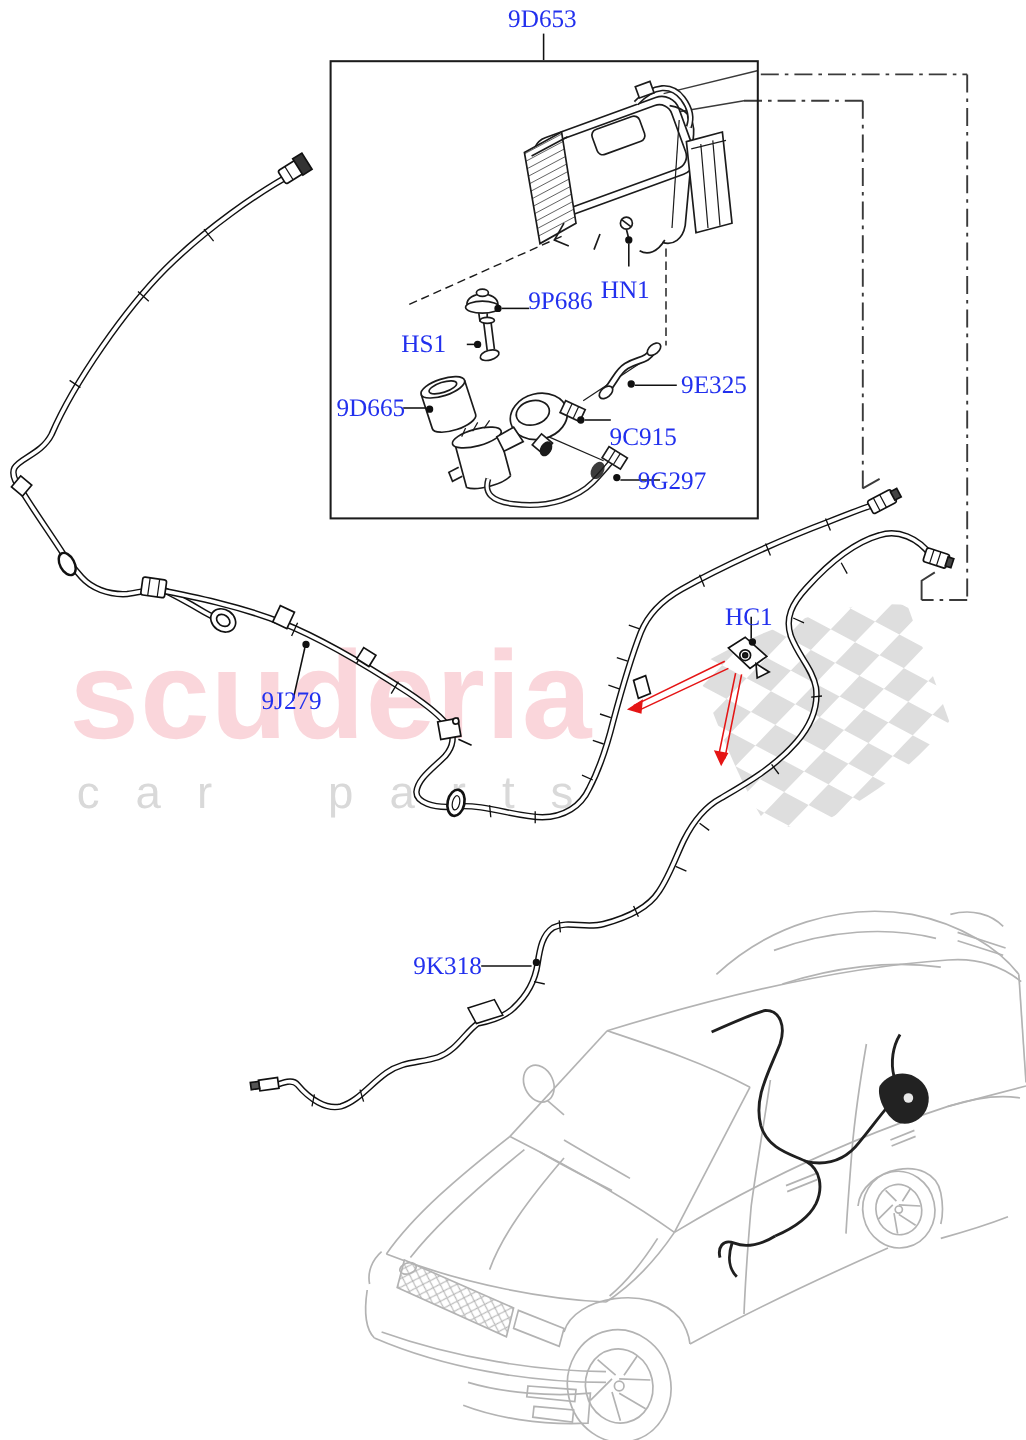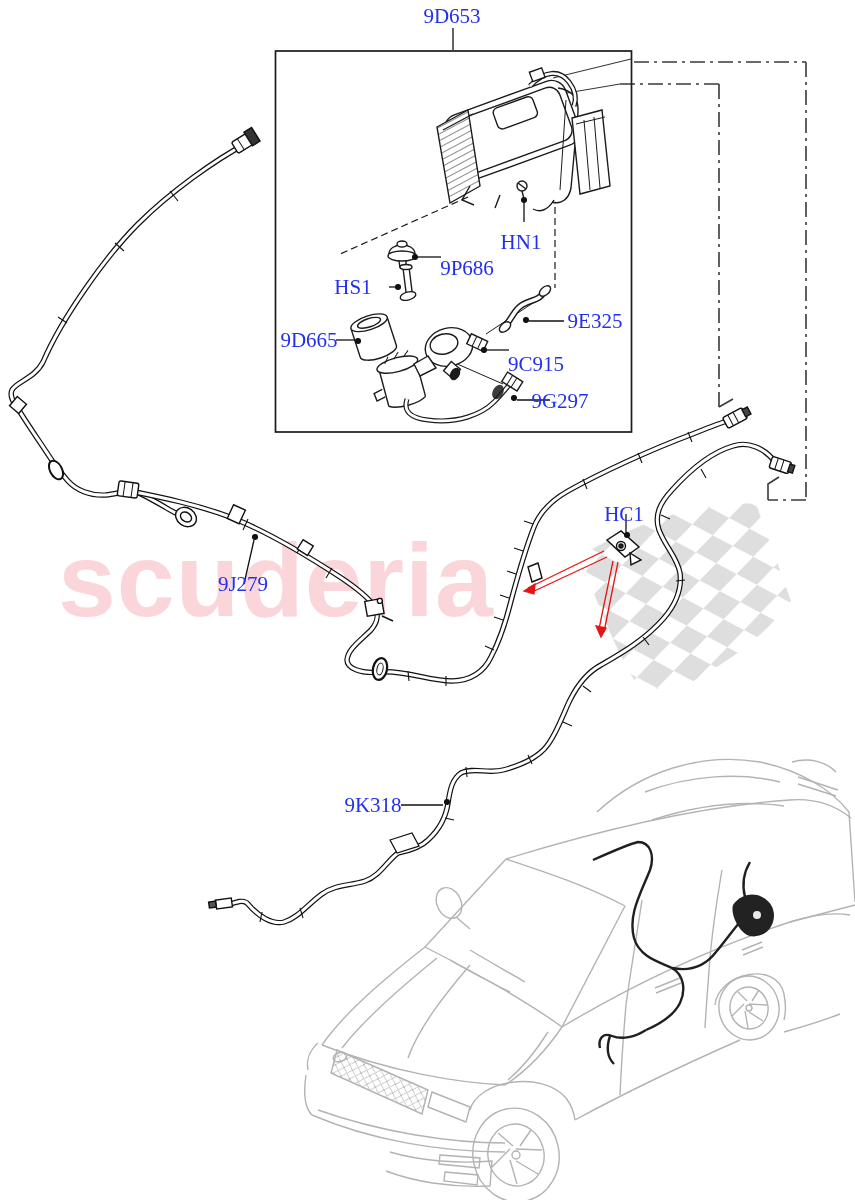--- a/index.html
+++ b/index.html
@@ -14,20 +14,21 @@
   svg.art{position:absolute;left:0;top:0;z-index:2;}
   .plabel{position:absolute;z-index:3;transform:translate(-50%,-50%);
           color:var(--label-color,#2230ee);font-size:21px;white-space:nowrap;cursor:pointer;font-family:Liberation Serif, serif;}
 </style>
 </head>
 <body>
 
 <div class="canvas">
 
   <div class="wm-brand">scuderia</div>
+  <div class="wm-tag">car parts</div>
 
   <svg class="art" width="855" height="1200" viewBox="0 0 855 1200">
     <defs>
       <pattern id="checks" width="46" height="46" patternUnits="userSpaceOnUse" patternTransform="rotate(28) skewX(-16)">
         <rect x="0" y="0" width="23" height="23" fill="#dcdcdc"></rect>
         <rect x="23" y="23" width="23" height="23" fill="#dcdcdc"></rect>
       </pattern>
       <pattern id="hatch" width="6" height="6" patternUnits="userSpaceOnUse" patternTransform="rotate(62)">
         <rect width="6" height="6" fill="#ffffff"></rect>
         <line x1="0" y1="0" x2="0" y2="6" stroke="#2a2a2a" stroke-width="1.1"></line>
@@ -292,21 +293,21 @@
         <circle cx="627" cy="535" r="2.4"></circle>
       <path d="M244,584 L254,540" fill="none"></path>
         <circle cx="255" cy="537" r="2.4"></circle>
       <path d="M401,805 H443" fill="none"></path>
         <circle cx="447" cy="802" r="2.4"></circle>
     </g>
   </svg>
 
   <div class="plabel" style="left:452px;top:16px">9D653</div>
   <div class="plabel" style="left:521px;top:242px">HN1</div>
-  <div class="plabel" style="left:467px;top:268px">9P686</div>
+  <div class="plabel" style="left:467px;top:251px">9P686</div>
   <div class="plabel" style="left:353px;top:287px">HS1</div>
   <div class="plabel" style="left:309px;top:340px">9D665</div>
   <div class="plabel" style="left:595px;top:321px">9E325</div>
   <div class="plabel" style="left:536px;top:364px">9C915</div>
   <div class="plabel" style="left:560px;top:401px">9G297</div>
   <div class="plabel" style="left:624px;top:514px">HC1</div>
   <div class="plabel" style="left:243px;top:584px">9J279</div>
   <div class="plabel" style="left:373px;top:805px">9K318</div>
 
 </div>

